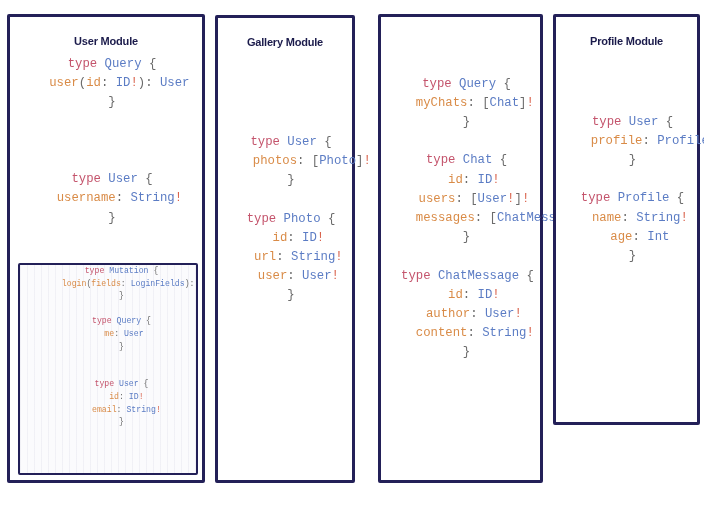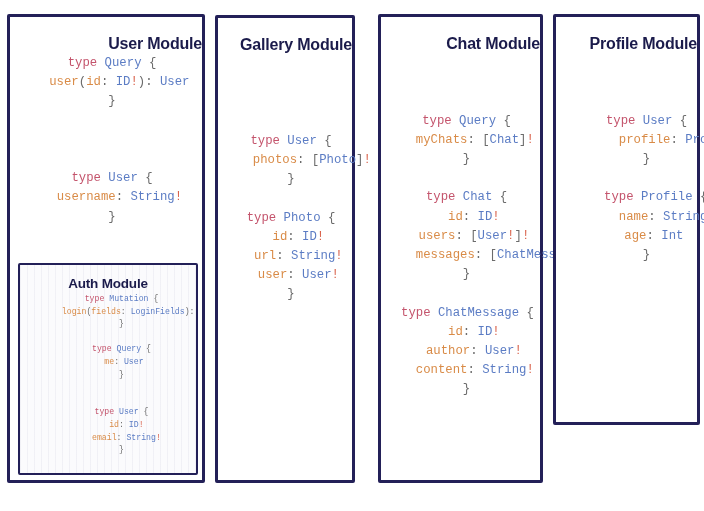--- a/index.html
+++ b/index.html
@@ -31,24 +31,23 @@
 
   .module-title {
     text-align: center;
     font-weight: bold;
     color: #1b1b4b;
     font-family: "Liberation Sans", sans-serif;
     letter-spacing: -0.2px;
   }
 
   .card-lvl0 > .module-title {
-    font-size: 16px;
+    font-size: 11px;
     margin-top: 18px;
-    margin-bottom: 1px;
-    text-align: right;
+    margin-bottom: 8px;
   }
 
   .code-block {
     font-family: "Liberation Mono", "DejaVu Sans Mono", monospace;
     font-size: 12.3px;
     line-height: 19.2px;
     white-space: pre;
     color: #6b6b6b;
   }
 
@@ -99,37 +98,35 @@
 </head>
 <body>
 
 <div id="board">
     <div class="module-card card-lvl0" style="left: 7px; top: 14px; width: 198px; height: 469px;">
       <div class="module-title">User Module</div>
       <div class="code-wrap">
         <div class="code-block"><div class="code-line"><span class="k-type">type </span><span class="k-name">Query</span><span class="k-punc"> {</span></div><div class="code-line"><span class="k-punc">  </span><span class="k-field">user</span><span class="k-punc">(</span><span class="k-field">id</span><span class="k-punc">: </span><span class="k-ref">ID</span><span class="k-bang">!</span><span class="k-punc">): </span><span class="k-ref">User</span></div><div class="code-line"><span class="k-punc">}</span></div><div class="code-line">&nbsp;</div><div class="code-line">&nbsp;</div><div class="code-line">&nbsp;</div><div class="code-line"><span class="k-type">type </span><span class="k-name">User</span><span class="k-punc"> {</span></div><div class="code-line"><span class="k-punc">  </span><span class="k-field">username</span><span class="k-punc">: </span><span class="k-ref">String</span><span class="k-bang">!</span></div><div class="code-line"><span class="k-punc">}</span></div></div>
       </div>
       <div class="card-nested" style="left: 8px; top: 246px; width: 180px; height: 212px;">
-        <div class="module-title">Auth Module</div>
         <div class="code-wrap">
           <div class="code-block"><div class="code-line"><span class="k-type">type </span><span class="k-name">Mutation</span><span class="k-punc"> {</span></div><div class="code-line"><span class="k-punc">  </span><span class="k-field">login</span><span class="k-punc">(</span><span class="k-field">fields</span><span class="k-punc">: </span><span class="k-ref">LoginFields</span><span class="k-punc">): </span><span class="k-ref">User</span></div><div class="code-line"><span class="k-punc">}</span></div><div class="code-line">&nbsp;</div><div class="code-line"><span class="k-type">type </span><span class="k-name">Query</span><span class="k-punc"> {</span></div><div class="code-line"><span class="k-punc"> </span><span class="k-field">me</span><span class="k-punc">: </span><span class="k-ref">User</span></div><div class="code-line"><span class="k-punc">}</span></div><div class="code-line">&nbsp;</div><div class="code-line">&nbsp;</div><div class="code-line"><span class="k-type">type </span><span class="k-name">User</span><span class="k-punc"> {</span></div><div class="code-line"><span class="k-punc">  </span><span class="k-field">id</span><span class="k-punc">: </span><span class="k-ref">ID</span><span class="k-bang">!</span></div><div class="code-line"><span class="k-punc">  </span><span class="k-field">email</span><span class="k-punc">: </span><span class="k-ref">String</span><span class="k-bang">!</span></div><div class="code-line"><span class="k-punc">}</span></div></div>
         </div>
       </div>
     </div>
     <div class="module-card card-lvl0" style="left: 215px; top: 15px; width: 140px; height: 468px;">
       <div class="module-title">Gallery Module</div>
       <div class="code-wrap">
         <div class="code-block"><div class="code-line">&nbsp;</div><div class="code-line">&nbsp;</div><div class="code-line">&nbsp;</div><div class="code-line">&nbsp;</div><div class="code-line"><span class="k-type">type </span><span class="k-name">User</span><span class="k-punc"> {</span></div><div class="code-line"><span class="k-punc">  </span><span class="k-field">photos</span><span class="k-punc">: </span><span class="k-punc">[</span><span class="k-ref">Photo</span><span class="k-punc">]</span><span class="k-bang">!</span></div><div class="code-line"><span class="k-punc">}</span></div><div class="code-line">&nbsp;</div><div class="code-line"><span class="k-type">type </span><span class="k-name">Photo</span><span class="k-punc"> {</span></div><div class="code-line"><span class="k-punc">  </span><span class="k-field">id</span><span class="k-punc">: </span><span class="k-ref">ID</span><span class="k-bang">!</span></div><div class="code-line"><span class="k-punc">  </span><span class="k-field">url</span><span class="k-punc">: </span><span class="k-ref">String</span><span class="k-bang">!</span></div><div class="code-line"><span class="k-punc">  </span><span class="k-field">user</span><span class="k-punc">: </span><span class="k-ref">User</span><span class="k-bang">!</span></div><div class="code-line"><span class="k-punc">}</span></div></div>
       </div>
     </div>
     <div class="module-card card-lvl0" style="left: 378px; top: 14px; width: 165px; height: 469px;">
-      <div class="module-title">Chat Module</div>
       <div class="code-wrap">
         <div class="code-block"><div class="code-line">&nbsp;</div><div class="code-line">&nbsp;</div><div class="code-line">&nbsp;</div><div class="code-line"><span class="k-type">type </span><span class="k-name">Query</span><span class="k-punc"> {</span></div><div class="code-line"><span class="k-punc">  </span><span class="k-field">myChats</span><span class="k-punc">: </span><span class="k-punc">[</span><span class="k-ref">Chat</span><span class="k-punc">]</span><span class="k-bang">!</span></div><div class="code-line"><span class="k-punc">}</span></div><div class="code-line">&nbsp;</div><div class="code-line"><span class="k-type">type </span><span class="k-name">Chat</span><span class="k-punc"> {</span></div><div class="code-line"><span class="k-punc">  </span><span class="k-field">id</span><span class="k-punc">: </span><span class="k-ref">ID</span><span class="k-bang">!</span></div><div class="code-line"><span class="k-punc">  </span><span class="k-field">users</span><span class="k-punc">: </span><span class="k-punc">[</span><span class="k-ref">User</span><span class="k-bang">!</span><span class="k-punc">]</span><span class="k-bang">!</span></div><div class="code-line"><span class="k-punc">  </span><span class="k-field">messages</span><span class="k-punc">: </span><span class="k-punc">[</span><span class="k-ref">ChatMessage</span><span class="k-punc">]</span><span class="k-bang">!</span></div><div class="code-line"><span class="k-punc">}</span></div><div class="code-line">&nbsp;</div><div class="code-line"><span class="k-type">type </span><span class="k-name">ChatMessage</span><span class="k-punc"> {</span></div><div class="code-line"><span class="k-punc">  </span><span class="k-field">id</span><span class="k-punc">: </span><span class="k-ref">ID</span><span class="k-bang">!</span></div><div class="code-line"><span class="k-punc">  </span><span class="k-field">author</span><span class="k-punc">: </span><span class="k-ref">User</span><span class="k-bang">!</span></div><div class="code-line"><span class="k-punc">  </span><span class="k-field">content</span><span class="k-punc">: </span><span class="k-ref">String</span><span class="k-bang">!</span></div><div class="code-line"><span class="k-punc">}</span></div></div>
       </div>
     </div>
-    <div class="module-card card-lvl0" style="left: 553px; top: 14px; width: 147px; height: 411px; padding-left: 28px;">
+    <div class="module-card card-lvl0" style="left: 553px; top: 14px; width: 147px; height: 411px;">
       <div class="module-title">Profile Module</div>
       <div class="code-wrap">
         <div class="code-block"><div class="code-line">&nbsp;</div><div class="code-line">&nbsp;</div><div class="code-line">&nbsp;</div><div class="code-line"><span class="k-type">type </span><span class="k-name">User</span><span class="k-punc"> {</span></div><div class="code-line"><span class="k-punc">  </span><span class="k-field">profile</span><span class="k-punc">: </span><span class="k-ref">Profile</span></div><div class="code-line"><span class="k-punc">}</span></div><div class="code-line">&nbsp;</div><div class="code-line"><span class="k-type">type </span><span class="k-name">Profile</span><span class="k-punc"> {</span></div><div class="code-line"><span class="k-punc">  </span><span class="k-field">name</span><span class="k-punc">: </span><span class="k-ref">String</span><span class="k-bang">!</span></div><div class="code-line"><span class="k-punc">  </span><span class="k-field">age</span><span class="k-punc">: </span><span class="k-ref">Int</span></div><div class="code-line"><span class="k-punc">}</span></div></div>
       </div>
     </div>
   </div>
 
 </body></html>

